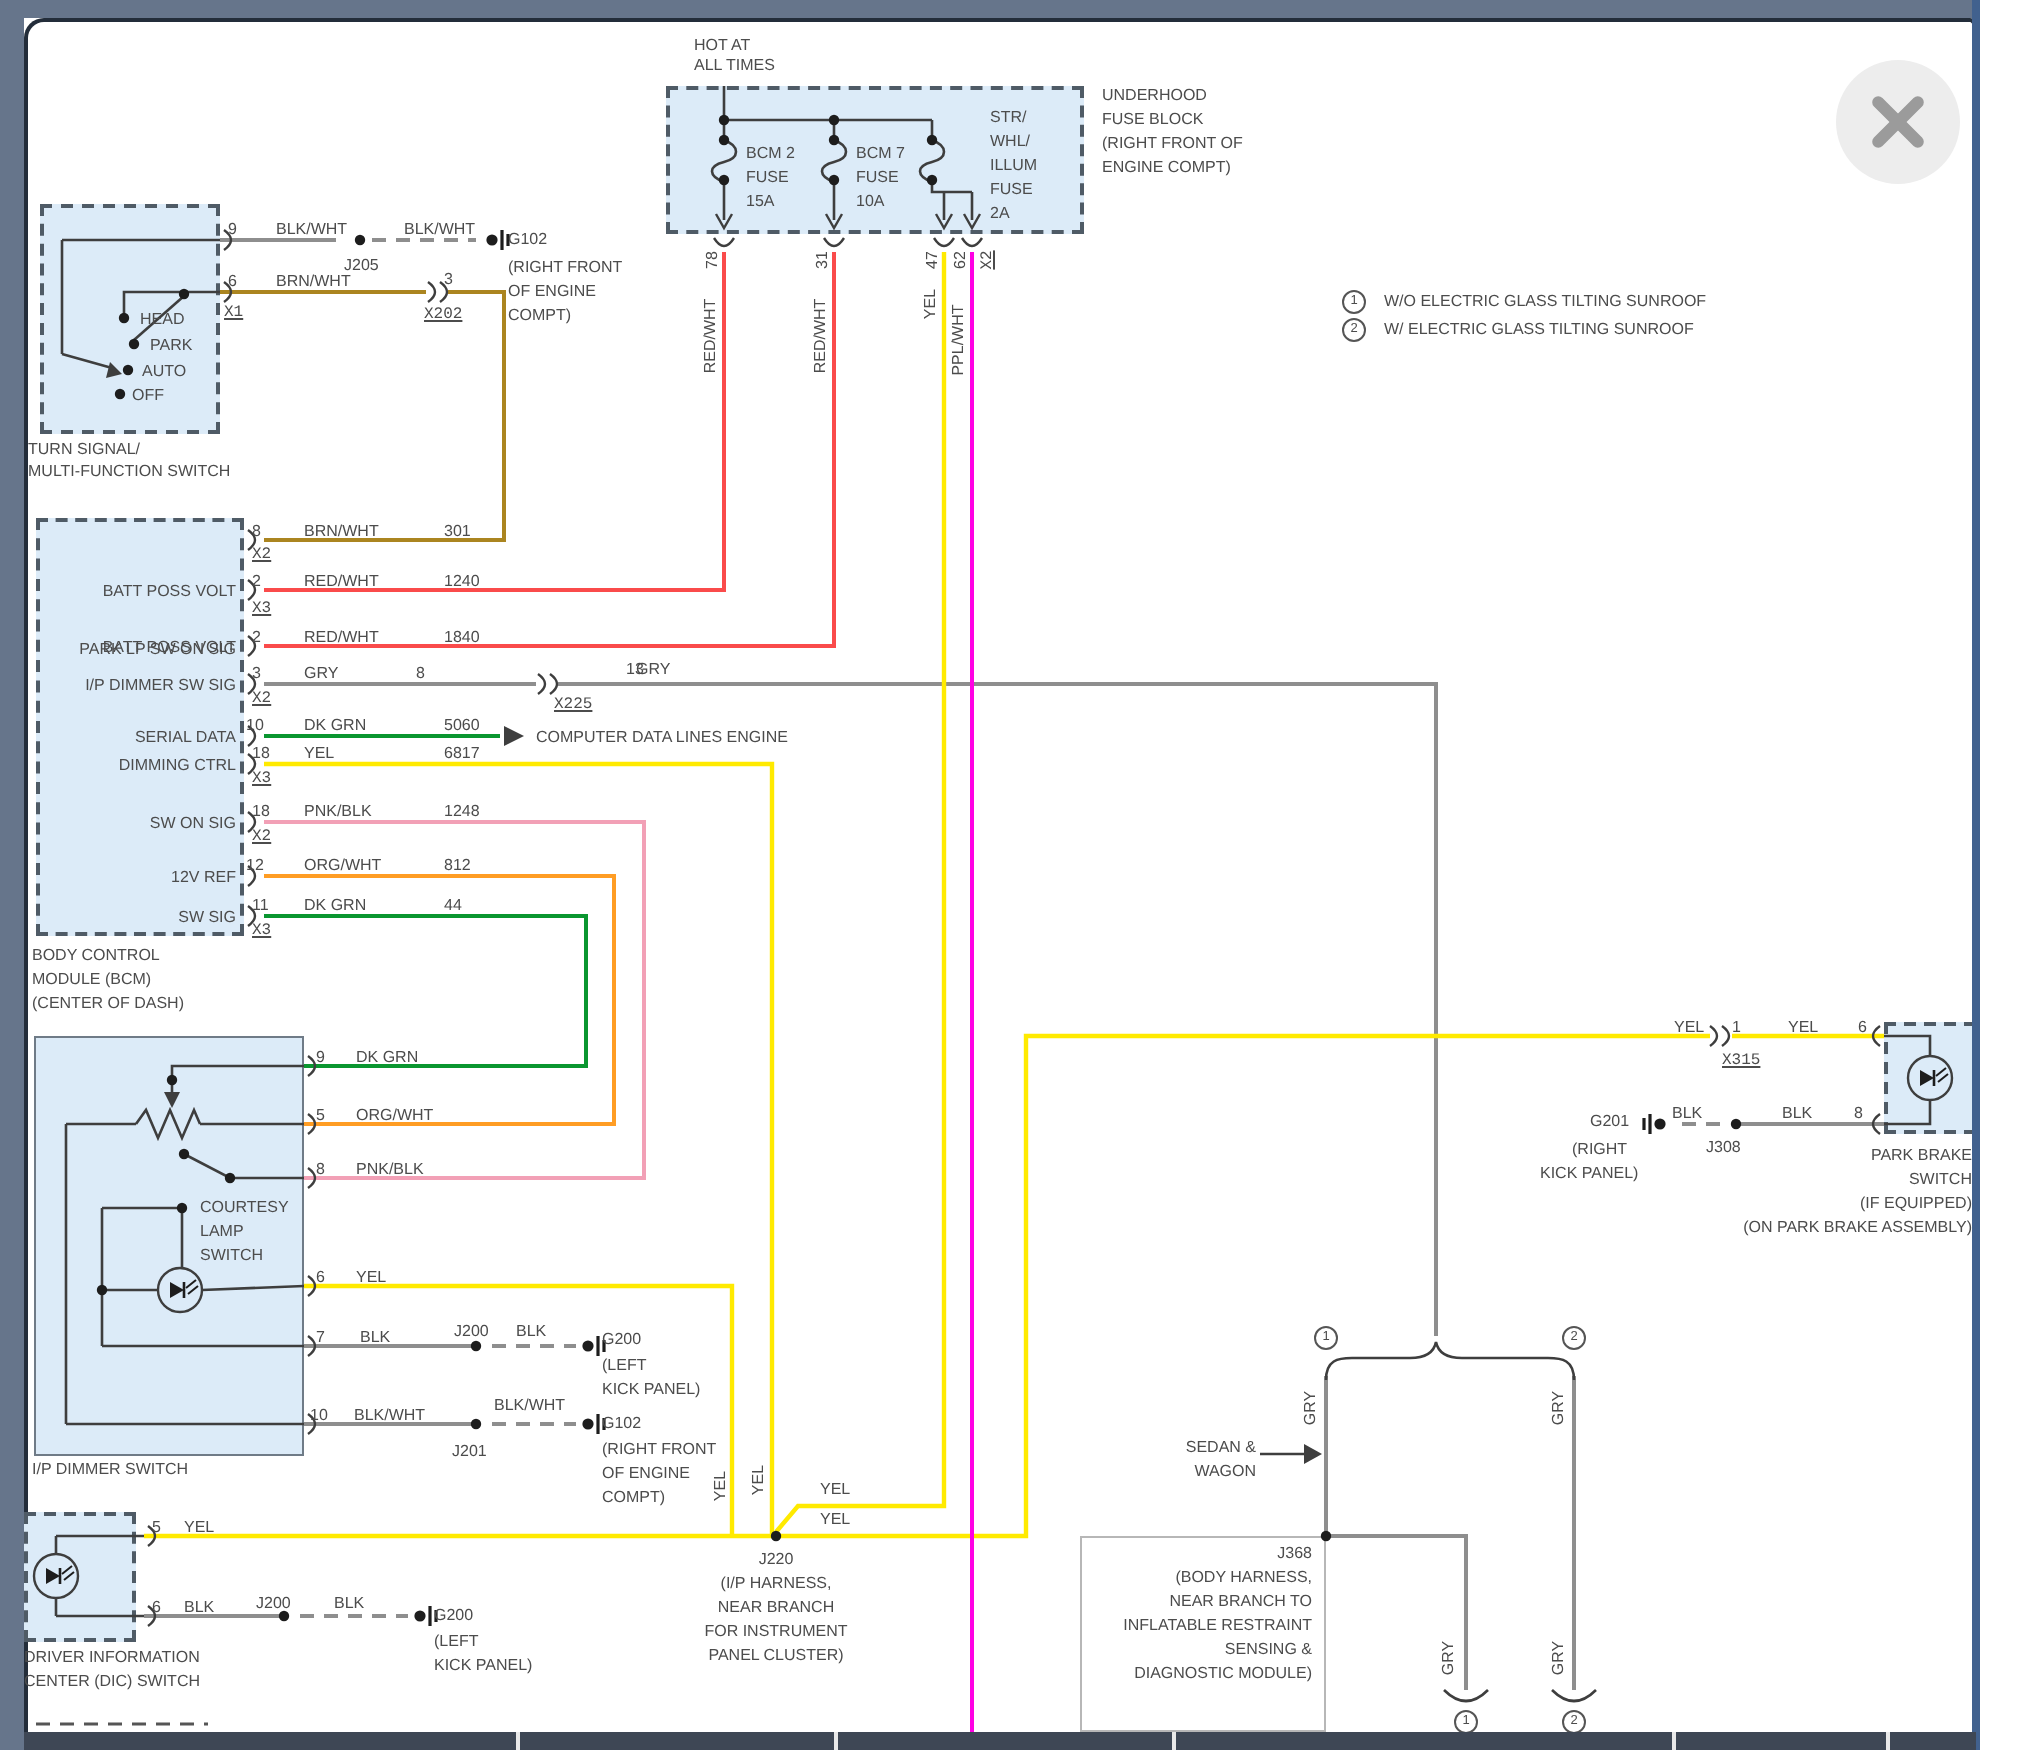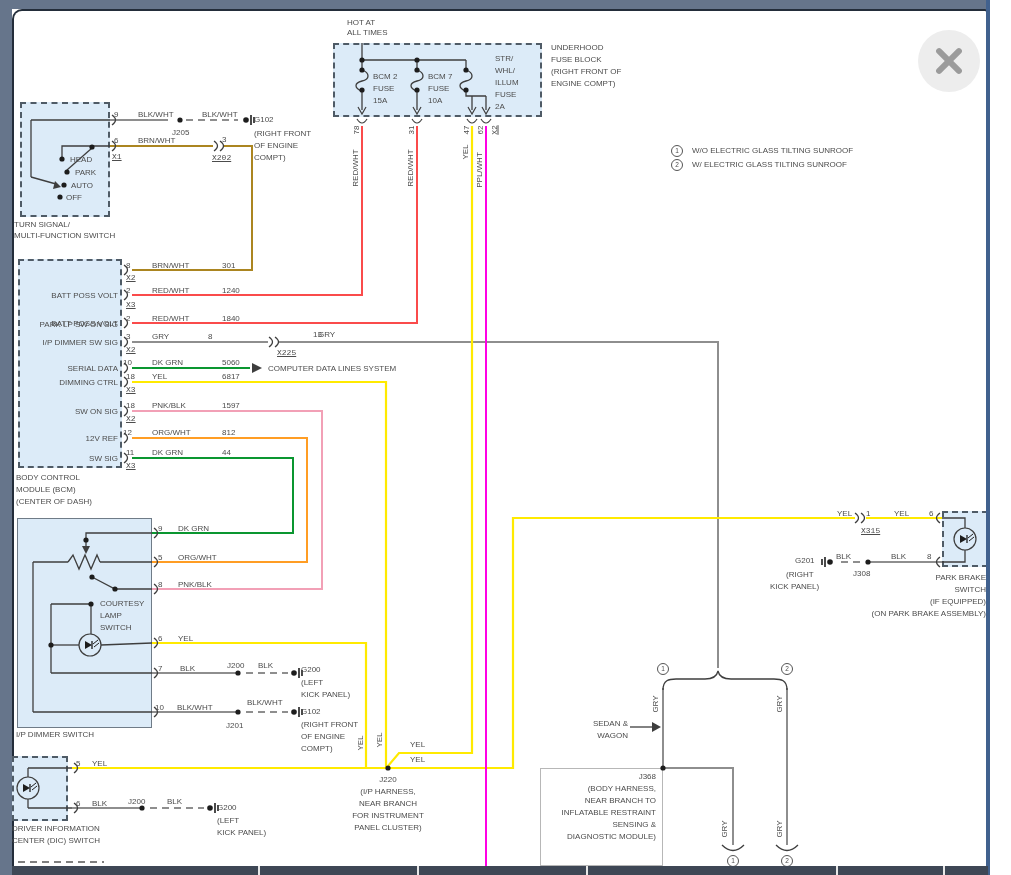--- a/index.html
+++ b/index.html
@@ -298,25 +298,25 @@
       <span class="lbl" style="left: 222px; top: 286px;">1240</span>
       <span class="lbl" style="left: 152px; top: 314px;">RED/WHT</span>
       <span class="lbl" style="left: 222px; top: 314px;">1840</span>
       <span class="lbl" style="left: 152px; top: 332px;">GRY</span>
       <span class="lbl" style="left: 208px; top: 332px;">8</span>
       <span class="lbl" style="left: 282px; top: 330px; margin-left: 31px;">13</span>
       <span class="lbl ul" style="left: 277px; top: 348px;">X225</span>
       <span class="lbl" style="left: 318px; top: 330px;">GRY</span>
       <span class="lbl" style="left: 152px; top: 358px;">DK GRN</span>
       <span class="lbl" style="left: 222px; top: 358px;">5060</span>
-      <span class="lbl" style="left: 268px; top: 364px;">COMPUTER DATA LINES SYSTEM</span>
+      <span class="lbl" style="left: 268px; top: 364px;">COMPUTER DATA LINES ENGINE</span>
       <span class="lbl" style="left: 152px; top: 372px;">YEL</span>
       <span class="lbl" style="left: 222px; top: 372px;">6817</span>
       <span class="lbl" style="left: 152px; top: 401px;">PNK/BLK</span>
-      <span class="lbl" style="left: 222px; top: 401px;">1597</span>
+      <span class="lbl" style="left: 222px; top: 401px;">1248</span>
       <span class="lbl" style="left: 152px; top: 428px;">ORG/WHT</span>
       <span class="lbl" style="left: 222px; top: 428px;">812</span>
       <span class="lbl" style="left: 152px; top: 448px;">DK GRN</span>
       <span class="lbl" style="left: 222px; top: 448px;">44</span>
       <span class="lbl" style="left: 158px; top: 524px;">9</span>
       <span class="lbl" style="left: 178px; top: 524px;">DK GRN</span>
       <span class="lbl" style="left: 158px; top: 553px;">5</span>
       <span class="lbl" style="left: 178px; top: 553px;">ORG/WHT</span>
       <span class="lbl" style="left: 158px; top: 580px;">8</span>
       <span class="lbl" style="left: 178px; top: 580px;">PNK/BLK</span>

